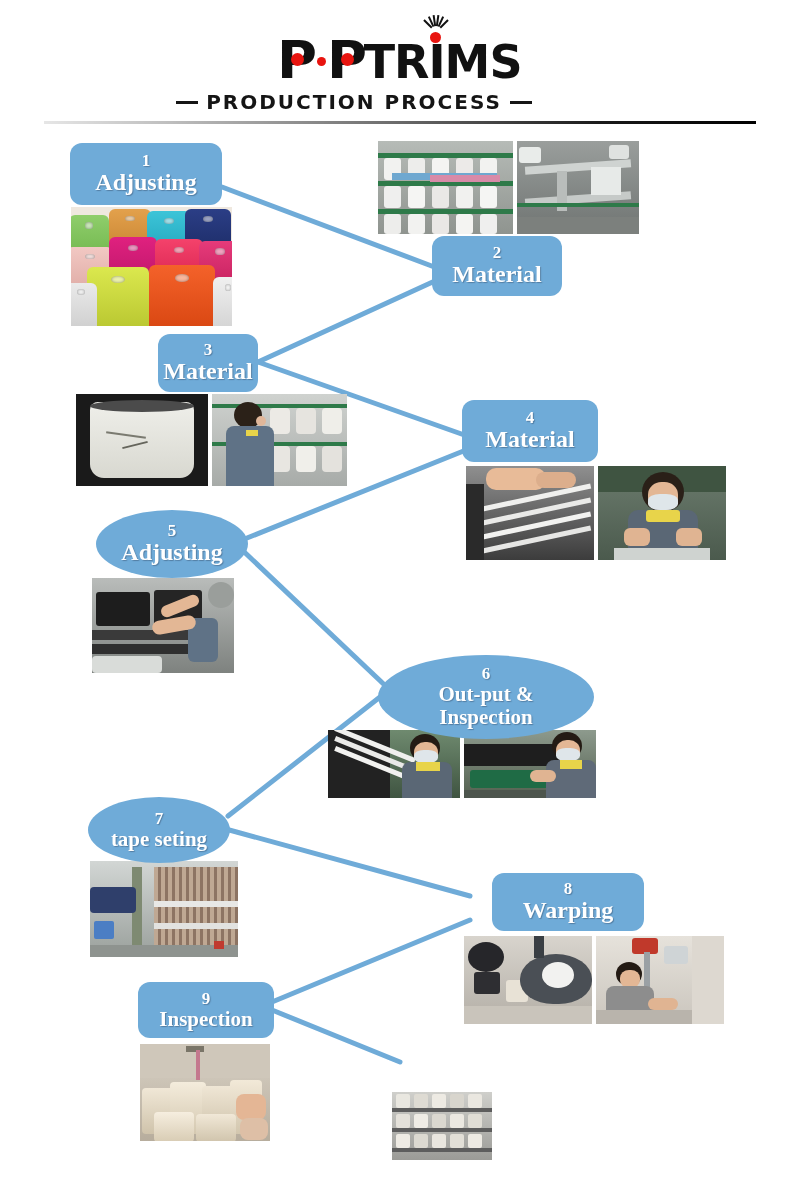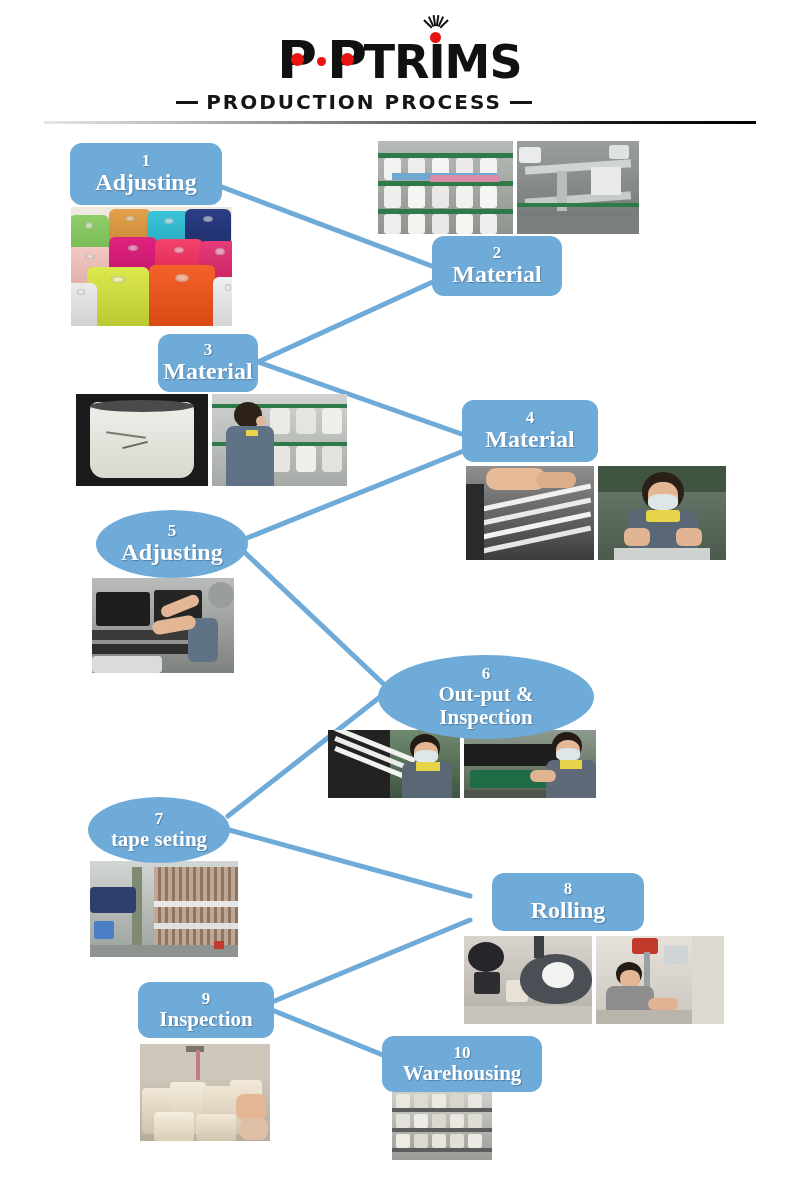--- a/index.html
+++ b/index.html
@@ -388,21 +388,21 @@
       <div class="bar" style="left:42px;top:6px;width:10px;height:90px;background:#7e8a72;"></div>
       <div class="bar" style="left:0;top:26px;width:46px;height:26px;background:#2f3f6b;border-radius:4px;"></div>
       <div class="bar" style="left:4px;top:60px;width:20px;height:18px;background:#4b7ec4;border-radius:2px;"></div>
       <div class="bar" style="left:0;top:84px;width:148px;height:12px;background:#8e938f;"></div>
       <div class="bar" style="left:124px;top:80px;width:10px;height:8px;background:#c03a2f;"></div>
     </div>
   </div>
 
   <div class="node rect" style="left:492px; top:873px; width:152px; height:58px;">
     <span class="num">8</span>
-    <span class="label">Rolling</span>
+    <span class="label">Warping</span>
   </div>
   <div class="photo" style="left:464px; top:936px; width:128px; height:88px;">
     <div class="machine" style="background:linear-gradient(180deg,#d8d4cd,#b3aea6);">
       <div class="bar" style="left:4px;top:6px;width:36px;height:30px;background:#26262a;border-radius:50%;"></div>
       <div class="bar" style="left:10px;top:36px;width:26px;height:22px;background:#2e2e32;border-radius:3px;"></div>
       <div class="bar" style="left:42px;top:44px;width:22px;height:22px;background:#e8e2d6;border-radius:3px;"></div>
       <div class="bar" style="left:56px;top:18px;width:72px;height:50px;background:#4a4f55;border-radius:50% 50% 46% 46%;"></div>
       <div class="bar" style="left:78px;top:26px;width:32px;height:26px;background:#f2f2f0;border-radius:50%;"></div>
       <div class="bar" style="left:70px;top:0;width:10px;height:22px;background:#3a3f44;"></div>
       <div class="bar" style="left:0;top:70px;width:128px;height:18px;background:#c9c4bb;"></div>
@@ -435,24 +435,20 @@
       <div class="roll" style="left:30px; top:38px; width:36px; height:52px; background:linear-gradient(180deg,#f4ecdc,#d4c8b0); border-radius:4px;"></div>
       <div class="roll" style="left:62px; top:42px; width:34px; height:48px; background:linear-gradient(180deg,#efe6d5,#cec2aa); border-radius:4px;"></div>
       <div class="roll" style="left:90px; top:36px; width:32px; height:54px; background:linear-gradient(180deg,#f2e9d8,#d2c6ae); border-radius:4px;"></div>
       <div class="roll" style="left:14px; top:68px; width:40px; height:30px; background:linear-gradient(180deg,#f6eedf,#d8ccb4); border-radius:4px;"></div>
       <div class="roll" style="left:56px; top:70px; width:40px; height:28px; background:linear-gradient(180deg,#f1e8d7,#d0c4ac); border-radius:4px;"></div>
       <div class="bar" style="left:96px;top:50px;width:30px;height:26px;background:#e4b695;border-radius:8px;"></div>
       <div class="bar" style="left:100px;top:74px;width:28px;height:22px;background:#debfa6;border-radius:8px;"></div>
     </div>
   </div>
 
-  <div class="node rect small-label" style="left:382px; top:1036px; width:160px; height:56px;">
-    <span class="num">10</span>
-    <span class="label">Warehousing</span>
-  </div>
   <div class="photo" style="left:392px; top:1092px; width:100px; height:68px;">
     <div class="machine" style="background:linear-gradient(180deg,#cfcfcb,#9b9b97);">
       <div class="shelf-row" style="left:0;top:16px;width:100px;height:4px;"></div>
       <div class="shelf-row" style="left:0;top:36px;width:100px;height:4px;"></div>
       <div class="shelf-row" style="left:0;top:56px;width:100px;height:4px;"></div>
       <div class="roll" style="left:4px; top:2px; width:14px; height:14px; background:#e9e7e0;"></div>
       <div class="roll" style="left:22px;top:2px; width:14px; height:14px; background:#dedbd3;"></div>
       <div class="roll" style="left:40px;top:2px; width:14px; height:14px; background:#edeae3;"></div>
       <div class="roll" style="left:58px;top:2px; width:14px; height:14px; background:#d8d5cd;"></div>
       <div class="roll" style="left:76px;top:2px; width:14px; height:14px; background:#eae7e0;"></div>

